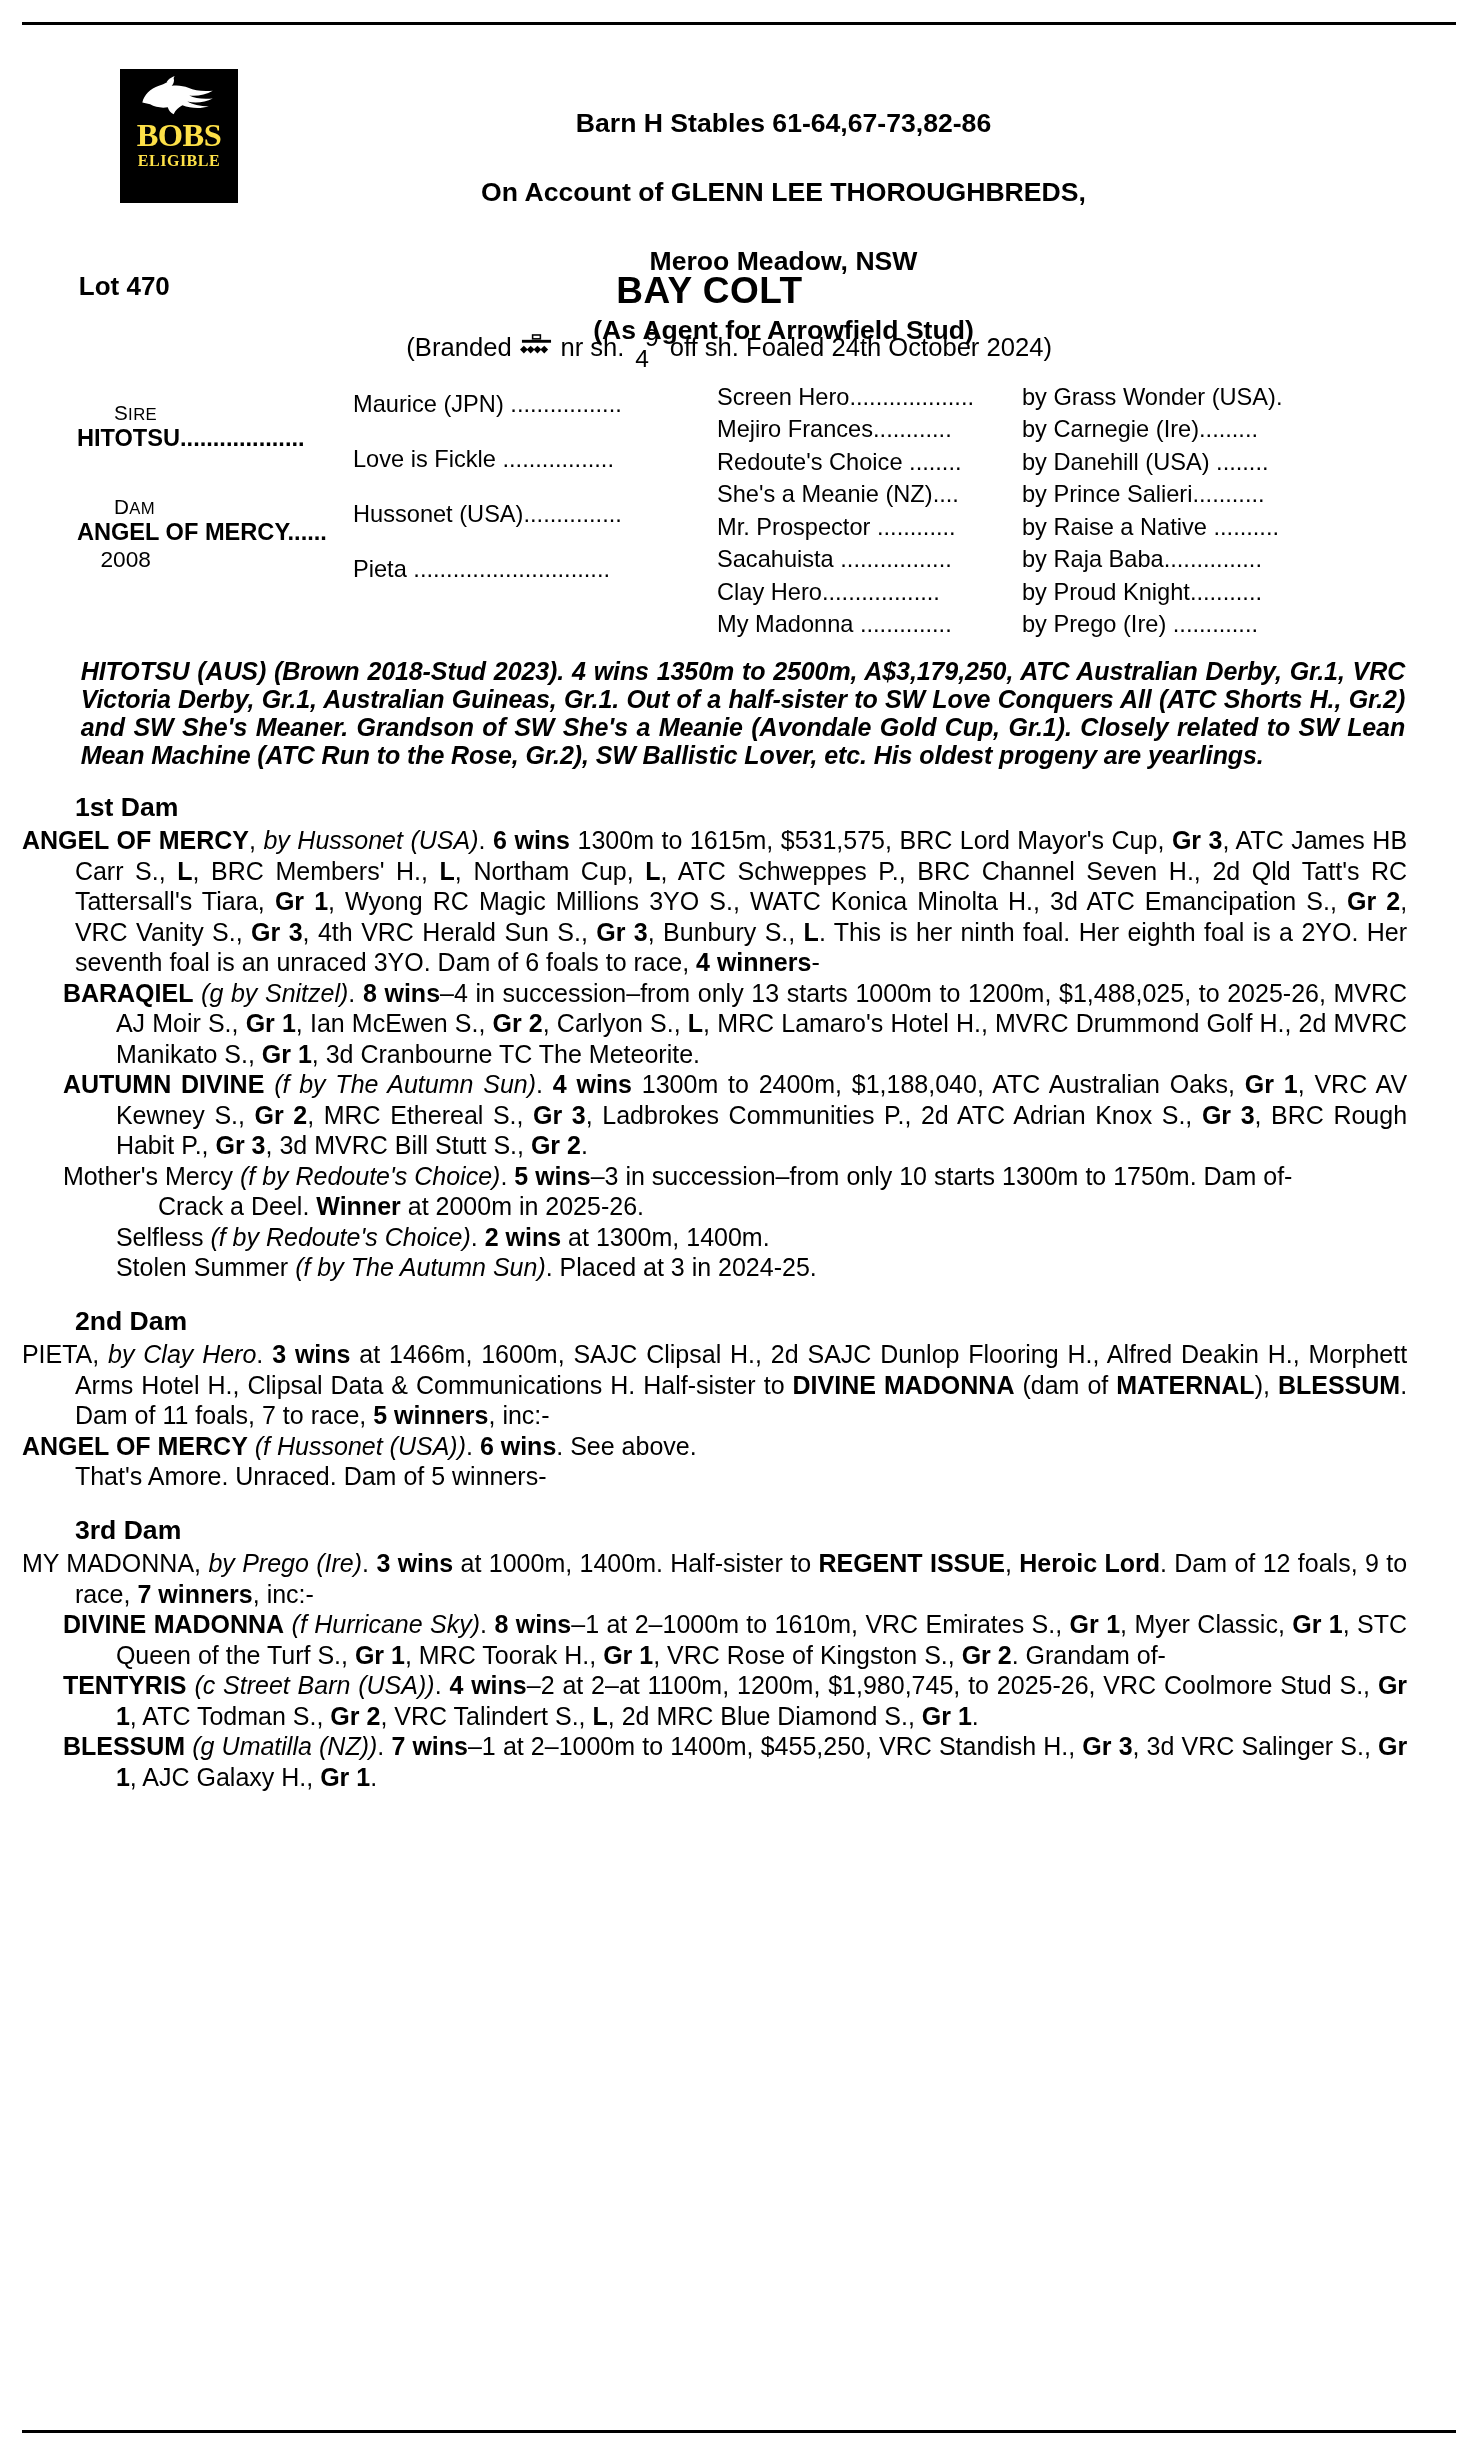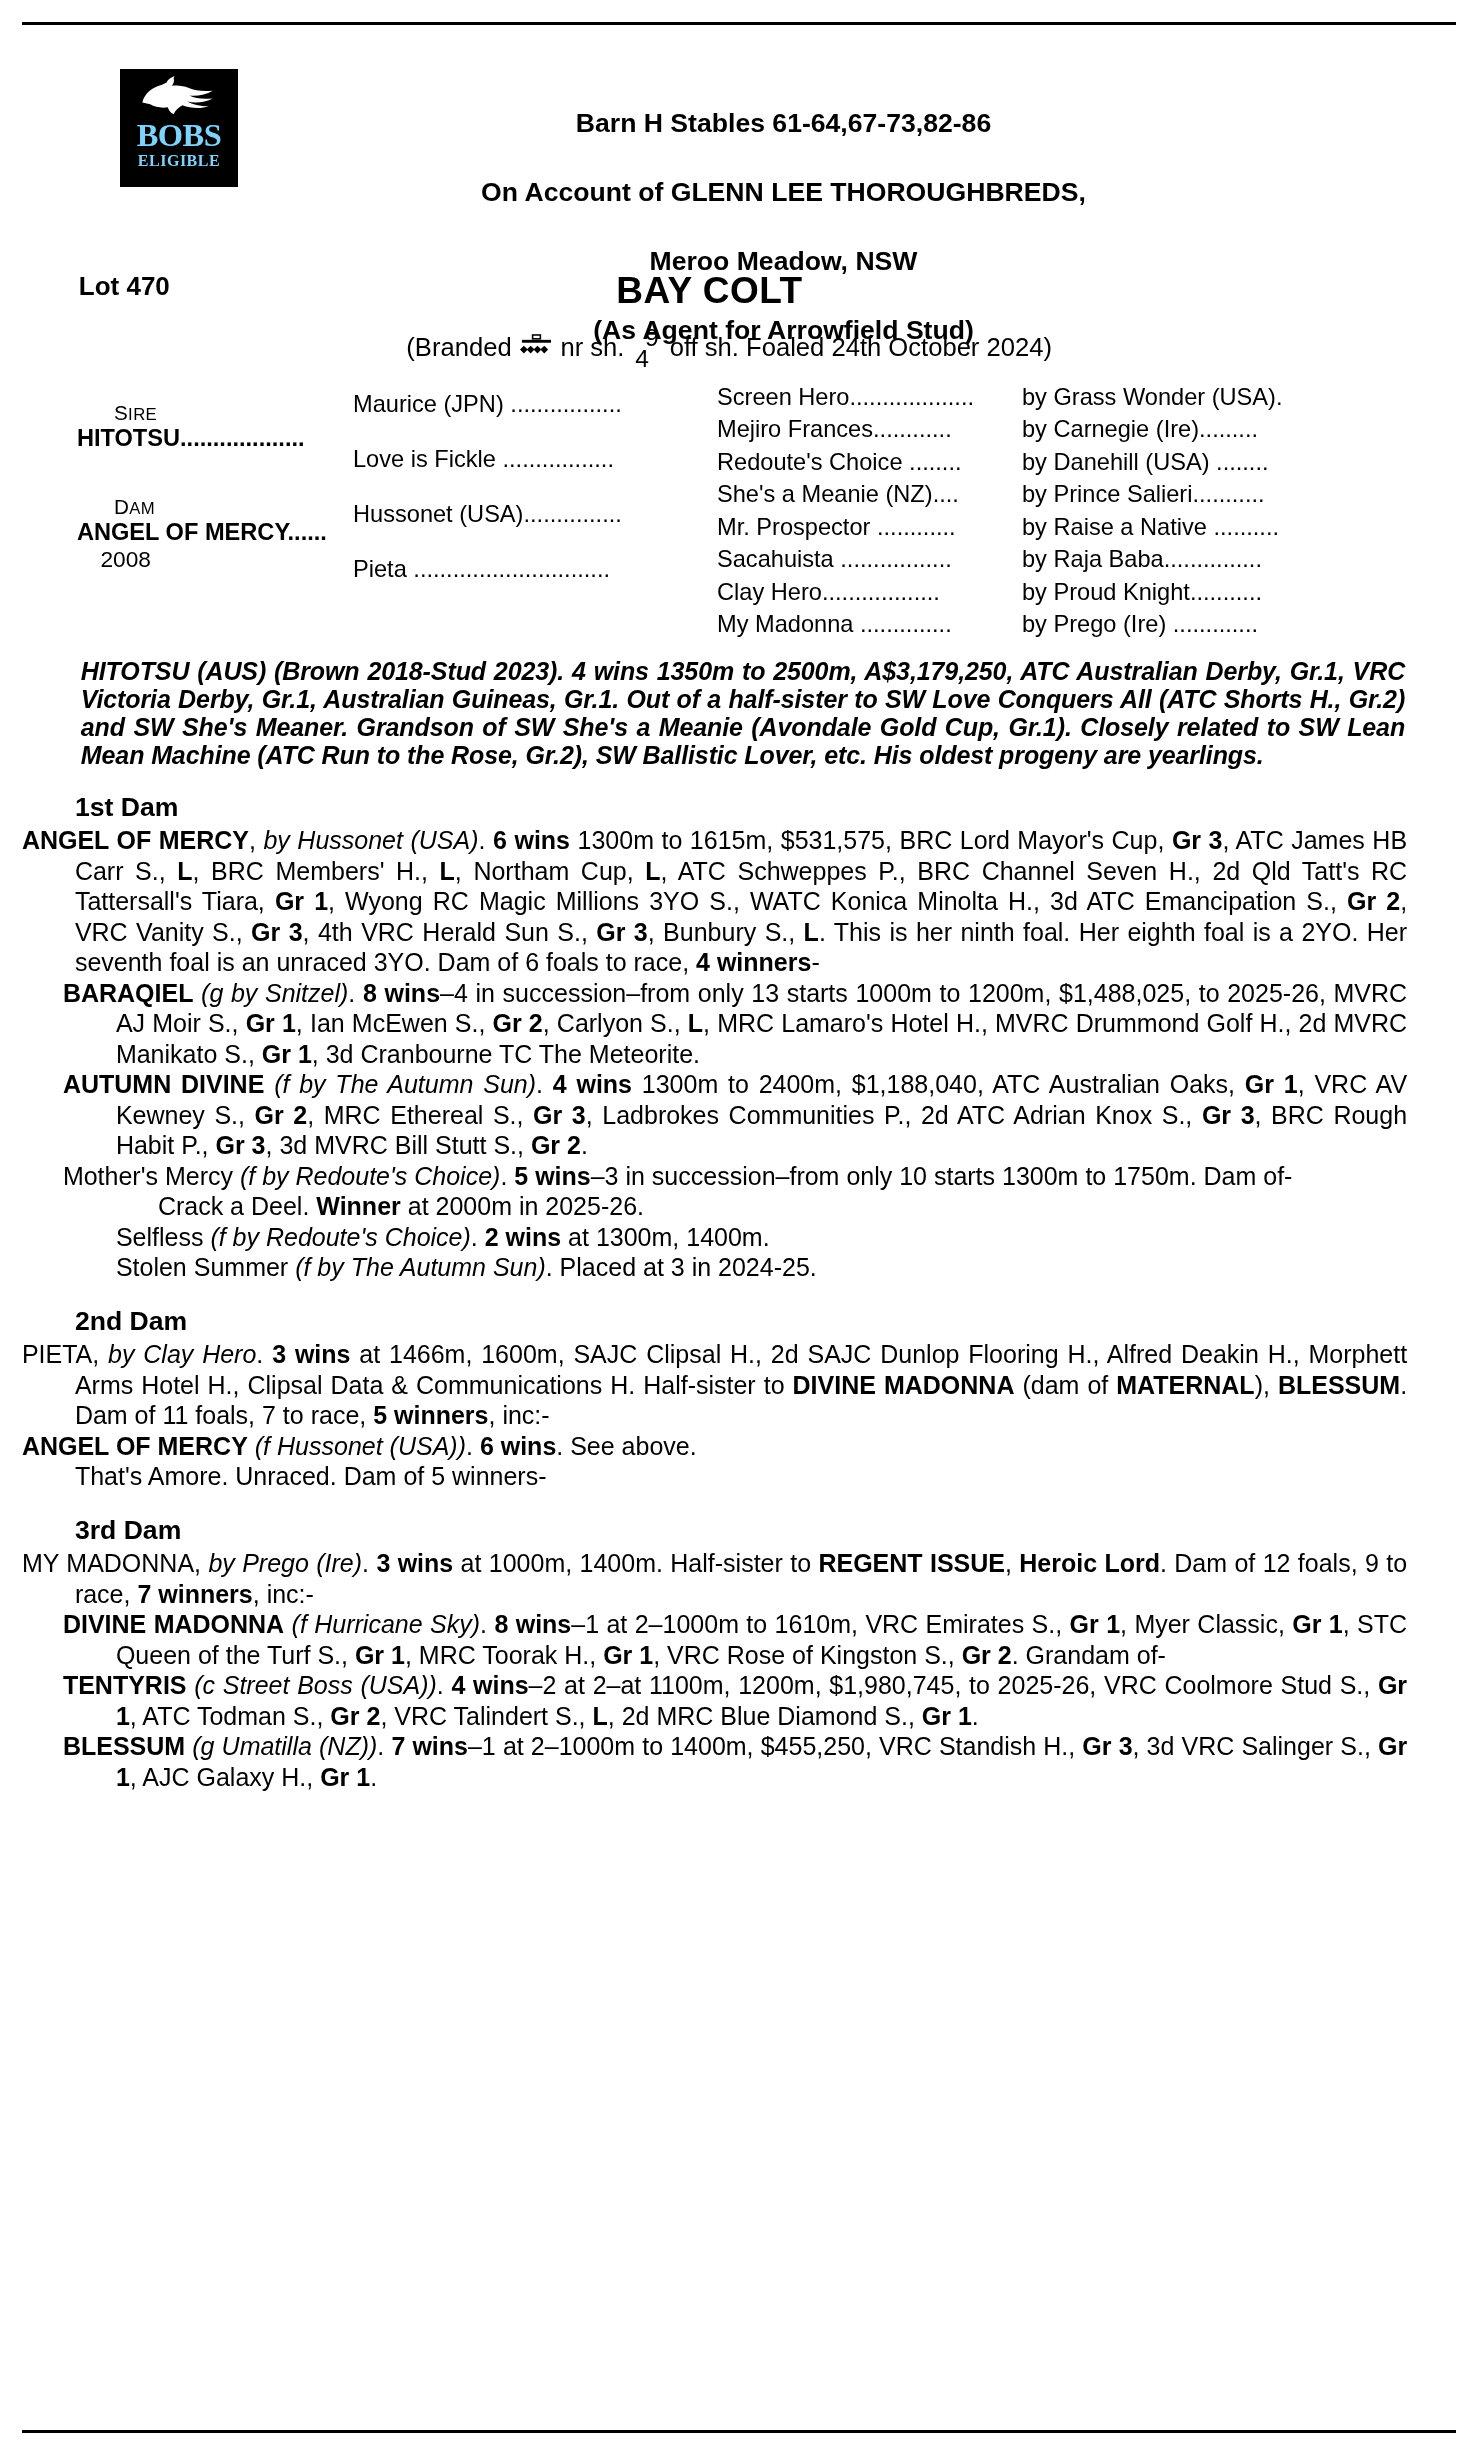--- a/index.html
+++ b/index.html
@@ -41,23 +41,23 @@
   .header {
     position: relative;
     padding-top: 69px;
     height: 197px;
   }
   .bobs-logo {
     position: absolute;
     left: 53px;
     top: 69px;
     width: 118px;
-    height: 118px;
+    height: 134px;
     background: #000;
-    color: #7dd3fc;
+    color: #fde047;
     display: flex;
     flex-direction: column;
     align-items: center;
     justify-content: flex-start;
     padding-top: 5.9px;
     box-sizing: border-box;
   }
   .bobs-horse {
     width: 91px;
     height: 45px;
@@ -352,19 +352,19 @@
       <div class="entry lvl2 nojust">Crack a Deel. <b>Winner</b> at 2000m in 2025-26.</div>
       <div class="entry lvl1 nojust">Selfless <i>(f by Redoute's Choice)</i>. <b>2 wins</b> at 1300m, 1400m.</div>
       <div class="entry lvl1 nojust">Stolen Summer <i>(f by The Autumn Sun)</i>. Placed at 3 in 2024-25.</div>
       <div class="dam-head">2nd Dam</div>
       <div class="entry lvl0 hang0">PIETA, <i>by Clay Hero</i>. <b>3 wins</b> at 1466m, 1600m, SAJC Clipsal H., 2d SAJC Dunlop Flooring H., Alfred Deakin H., Morphett Arms Hotel H., Clipsal Data &amp; Communications H. Half-sister to <b>DIVINE MADONNA</b> (dam of <b>MATERNAL</b>), <b>BLESSUM</b>. Dam of 11 foals, 7 to race, <b>5 winners</b>, inc:-</div>
       <div class="entry lvl0 hang0"><b>ANGEL OF MERCY</b> <i>(f Hussonet (USA))</i>. <b>6 wins</b>. See above.</div>
       <div class="entry lvl0 nojust">That's Amore. Unraced. Dam of 5 winners-</div>
       <div class="dam-head">3rd Dam</div>
       <div class="entry lvl0 hang0">MY MADONNA, <i>by Prego (Ire)</i>. <b>3 wins</b> at 1000m, 1400m. Half-sister to <b>REGENT ISSUE</b>, <b>Heroic Lord</b>. Dam of 12 foals, 9 to race, <b>7 winners</b>, inc:-</div>
       <div class="entry lvl1 hang1"><b>DIVINE MADONNA</b> <i>(f Hurricane Sky)</i>. <b>8 wins</b>–1 at 2–1000m to 1610m, VRC Emirates S., <b>Gr 1</b>, Myer Classic, <b>Gr 1</b>, STC Queen of the Turf S., <b>Gr 1</b>, MRC Toorak H., <b>Gr 1</b>, VRC Rose of Kingston S., <b>Gr 2</b>. Grandam of-</div>
-      <div class="entry lvl1 hang1"><b>TENTYRIS</b> <i>(c Street Boss (USA))</i>. <b>4 wins</b>–2 at 2–at 1100m, 1200m, $1,980,745, to 2025-26, VRC Coolmore Stud S., <b>Gr 1</b>, ATC Todman S., <b>Gr 2</b>, VRC Talindert S., <b>L</b>, 2d MRC Blue Diamond S., <b>Gr 1</b>.</div>
+      <div class="entry lvl1 hang1"><b>TENTYRIS</b> <i>(c Street Barn (USA))</i>. <b>4 wins</b>–2 at 2–at 1100m, 1200m, $1,980,745, to 2025-26, VRC Coolmore Stud S., <b>Gr 1</b>, ATC Todman S., <b>Gr 2</b>, VRC Talindert S., <b>L</b>, 2d MRC Blue Diamond S., <b>Gr 1</b>.</div>
       <div class="entry lvl1 hang1"><b>BLESSUM</b> <i>(g Umatilla (NZ))</i>. <b>7 wins</b>–1 at 2–1000m to 1400m, $455,250, VRC Standish H., <b>Gr 3</b>, 3d VRC Salinger S., <b>Gr 1</b>, AJC Galaxy H., <b>Gr 1</b>.</div>
     </div>
 
   <div class="rule-bottom"></div>
 </div>
 
 
 </body></html>

